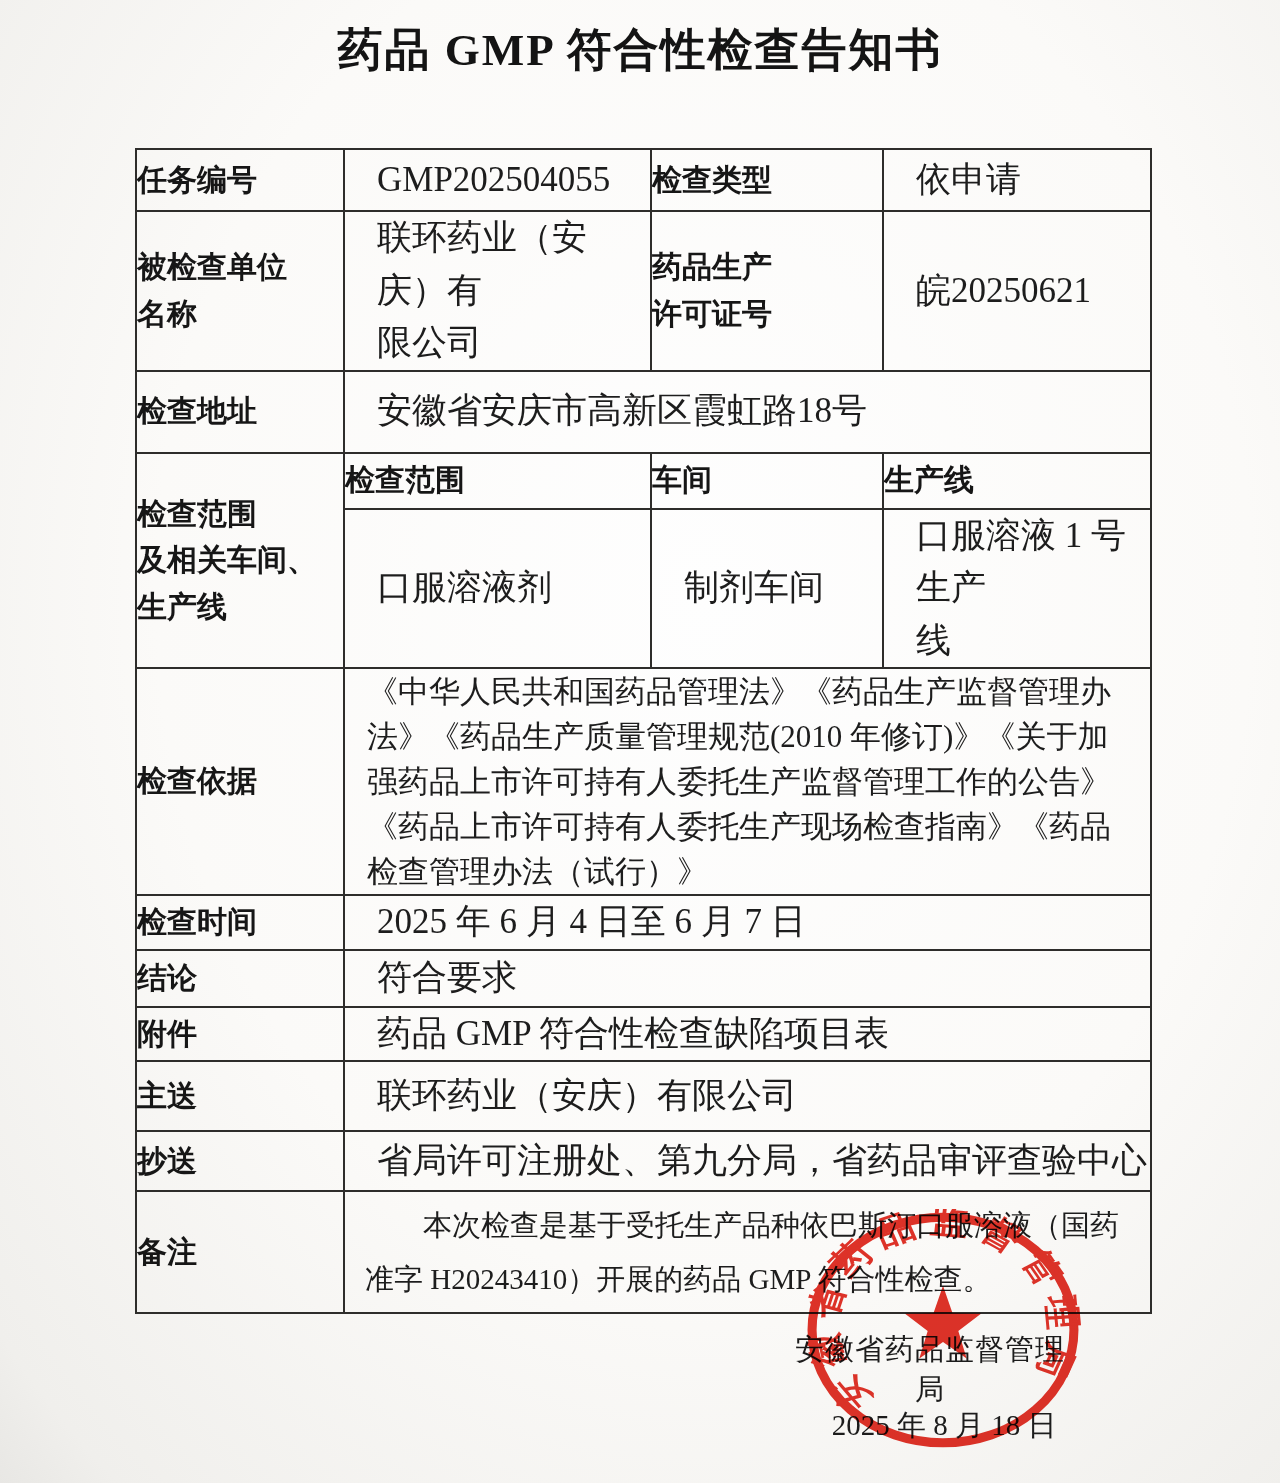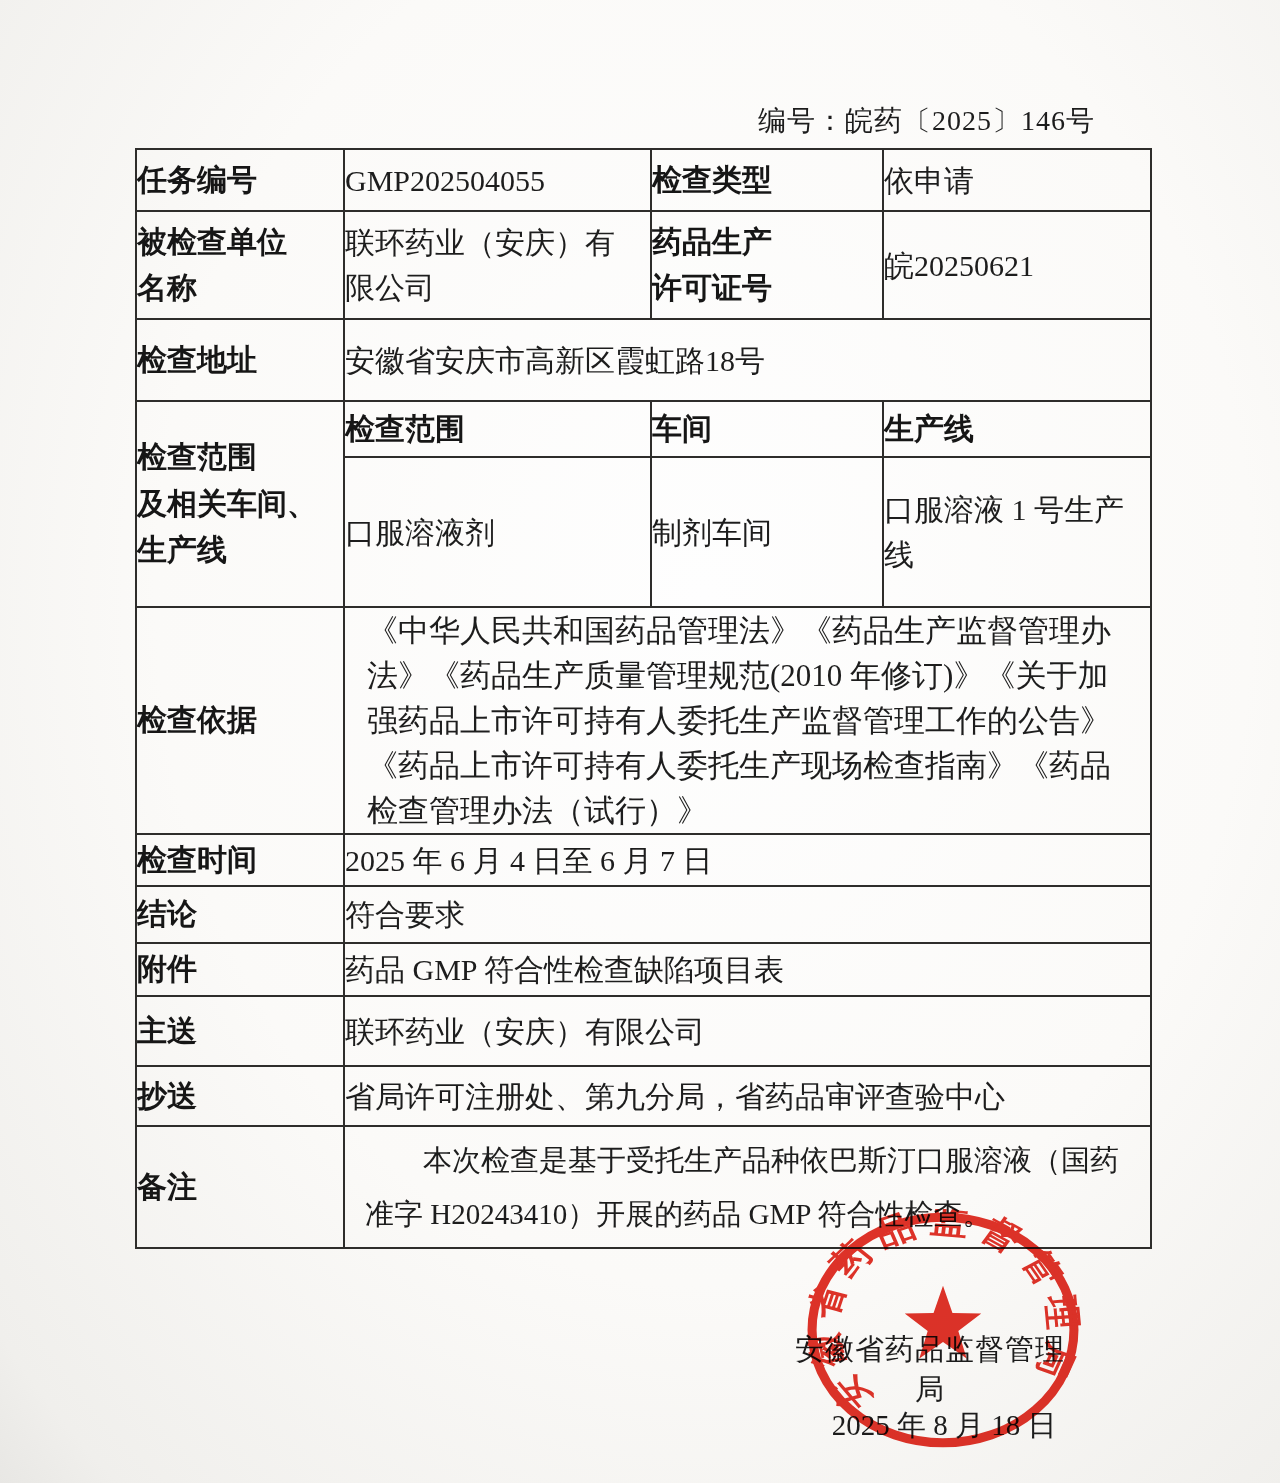--- a/index.html
+++ b/index.html
@@ -35,22 +35,23 @@
     text-align:left; vertical-align:middle;
     overflow:hidden;
   }
   .lbl {
     font-family:"Liberation Sans", sans-serif;
     font-weight:700; font-size:30px; line-height:1.55;
     color:#161616;
   }
   .val {
     font-family:"Liberation Serif", serif;
-    font-size:30px; line-height:1.5;
+    font-size:35px; line-height:1.5;
     color:#1d1d1d;
+    padding-left:32px;
   }
   .preline { white-space:pre-line; }
   .justify-text {
     text-align:justify; text-align-last:left;
     padding:0 22px; font-size:31px; line-height:45px;
   }
   .remarks-text {
     text-align:justify; text-align-last:left; text-indent:2em;
     padding:6px 22px 6px 20px; font-size:29px; line-height:54px;
   }
@@ -73,22 +74,22 @@
   .seal text {
     font-family:"Liberation Sans", sans-serif;
     font-weight:700;
   }
 </style>
 </head>
 <body>
 
 <div class="page">
 
+  <div class="title">药品 GMP 符合性检查告知书</div>
 
-  <div class="doc-number">编号：皖药〔2025〕146号</div>
 
   <table class="notice">
     <colgroup>
       <col style="width:208px">
         <col style="width:307px">
         <col style="width:232px">
         <col style="width:268px">
     </colgroup>
     <tbody>
         <tr style="height:62px">

